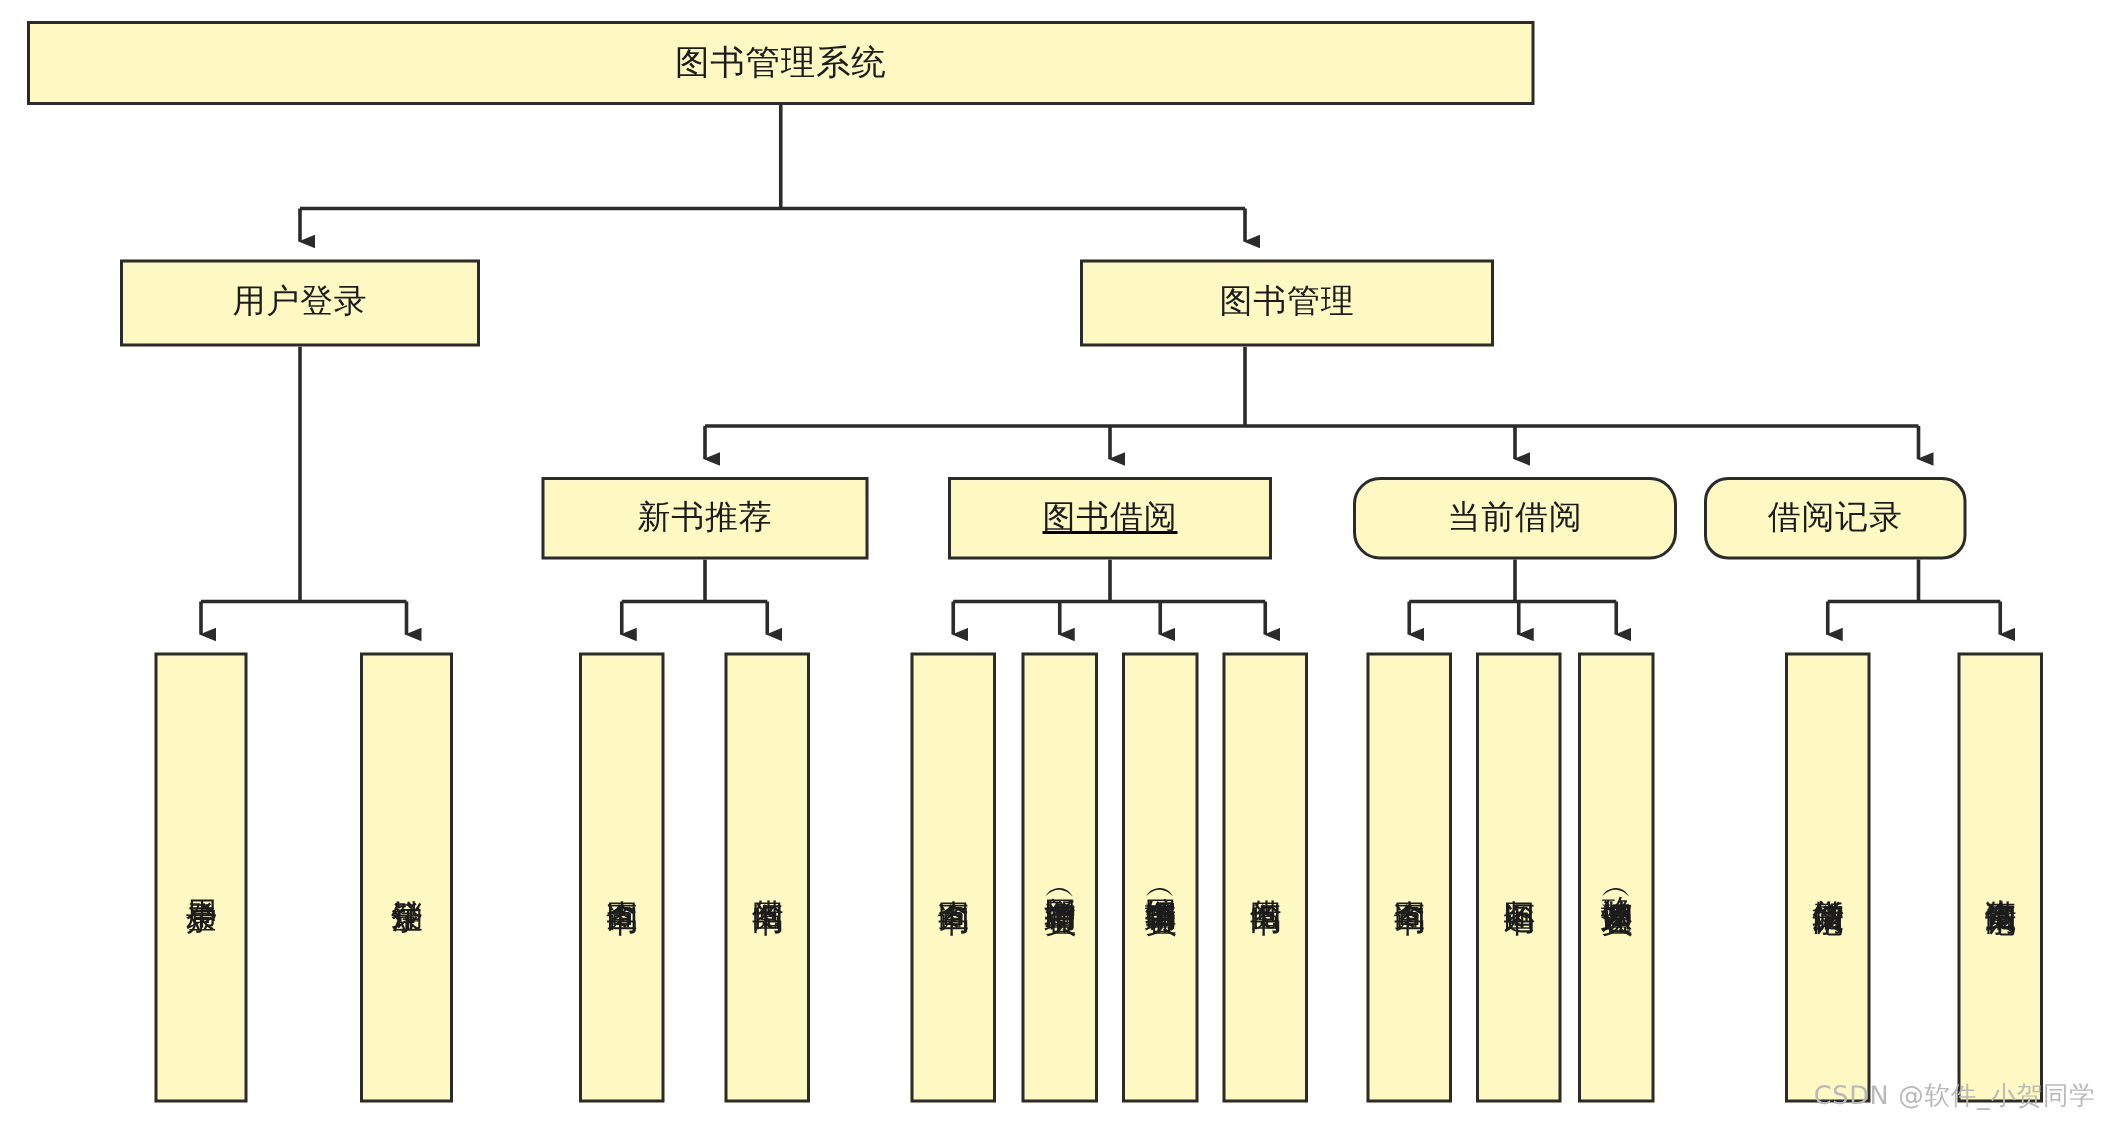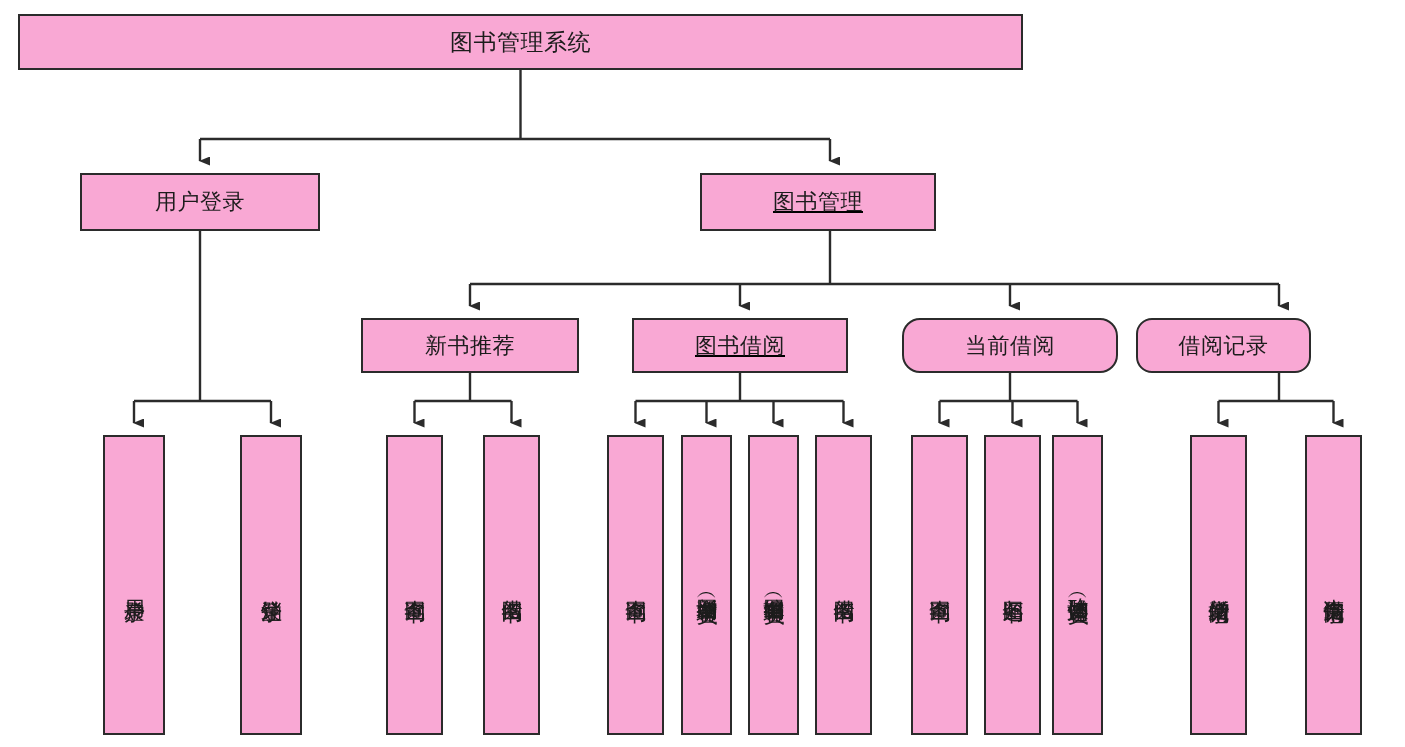--- a/index.html
+++ b/index.html
@@ -24,21 +24,21 @@
     position: absolute;
     left: 0;
     top: 0;
     width: 1405px;
     height: 747px;
     display: block;
   }
   .node-box {
     position: absolute;
     box-sizing: border-box;
-    background: #f9a8d4;
+    background: #fef9c3;
     border: 2px solid #2b2b2b;
     display: flex;
     align-items: center;
     justify-content: center;
     overflow: hidden;
   }
   .node-label {
     font-size: 22px;
     color: #1c1c1c;
     line-height: 1.05;
@@ -116,21 +116,21 @@
       </g>
   </svg>
 
   <div id="node-layer">
       <div class="node-box level1" style="left: 18px; top: 14px; width: 1005px; height: 56px;">
         <span class="node-label">图书管理系统</span>
       </div>
       <div class="node-box level2" style="left: 80px; top: 173px; width: 240px; height: 58px;">
         <span class="node-label">用户登录</span>
       </div>
-      <div class="node-box level2" style="left: 700px; top: 173px; width: 236px; height: 58px; text-decoration: underline;">
+      <div class="node-box level2" style="left: 720px; top: 173px; width: 276px; height: 58px;">
         <span class="node-label">图书管理</span>
       </div>
       <div class="node-box level3" style="left: 361px; top: 318px; width: 218px; height: 55px; align-items: center;">
         <span class="node-label">新书推荐</span>
       </div>
       <div class="node-box level3" style="left: 632px; top: 318px; width: 216px; height: 55px; text-decoration: underline;">
         <span class="node-label">图书借阅</span>
       </div>
       <div class="node-box level3" style="left: 902px; top: 318px; width: 216px; height: 55px; border-radius: 18px;">
         <span class="node-label">当前借阅</span>
@@ -172,14 +172,15 @@
         <span class="node-label">确认归还（管理员）</span>
       </div>
       <div class="node-box level4 vertical" style="left: 1190px; top: 435px; width: 57px; height: 300px;">
         <span class="node-label">新增借阅记录</span>
       </div>
       <div class="node-box level4 vertical" style="left: 1305px; top: 435px; width: 57px; height: 300px;">
         <span class="node-label">查询借阅记录</span>
       </div>
     </div>
 
+  <div id="watermark">CSDN @软件_小贺同学</div>
 
 </div>
 
 </body></html>

